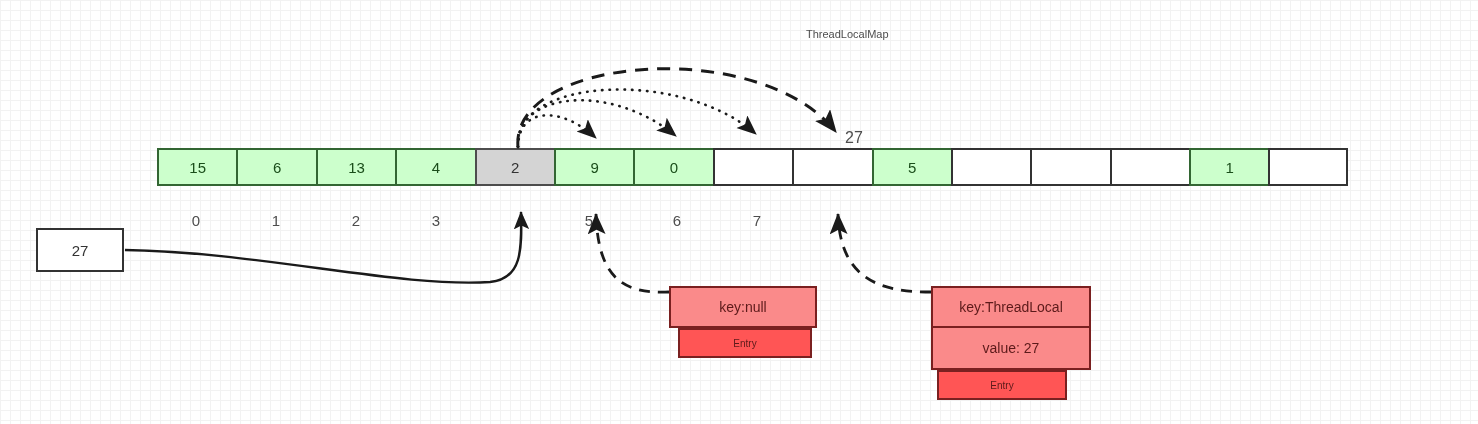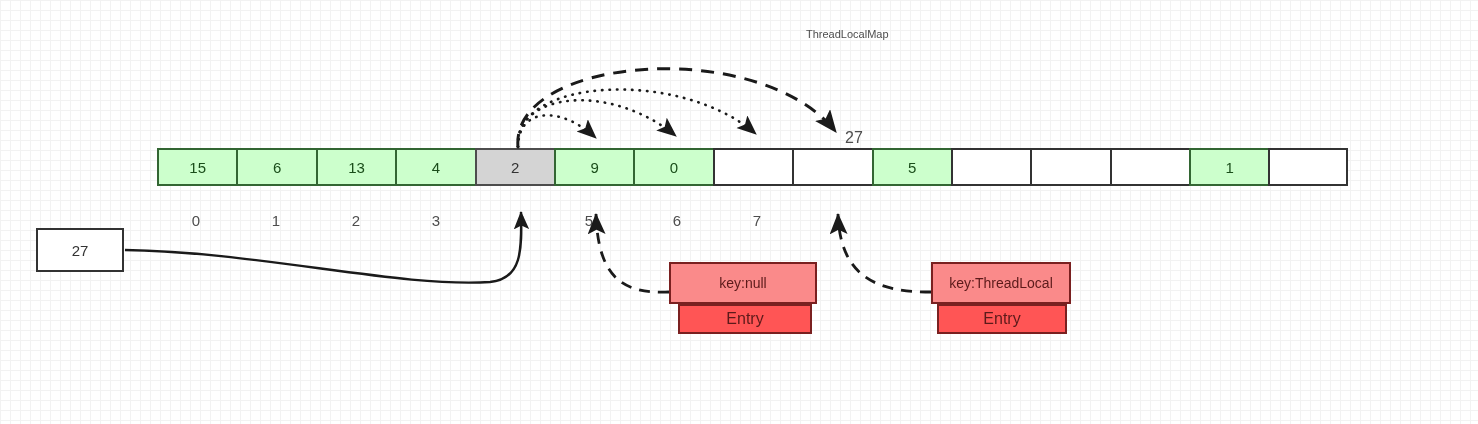--- a/index.html
+++ b/index.html
@@ -107,20 +107,21 @@
     display: flex;
     align-items: center;
     justify-content: center;
     font-size: 15px;
     color: #333333;
   }
 
   
   .entry {
     position: absolute;
+    margin-top: 24px;
   }
   .entry .kv {
     width: 148px;
     box-sizing: border-box;
     border: 2px solid #7a2020;
     background: #fa8a8a;
     height: 42px;
     display: flex;
     align-items: center;
     justify-content: center;
@@ -132,24 +133,24 @@
     position: relative;
     left: 9px;
     width: 134px;
     box-sizing: border-box;
     border: 2px solid #7a2020;
     background: #ff5555;
     height: 30px;
     display: flex;
     align-items: center;
     justify-content: center;
-    font-size: 16px;
+    font-size: 10px;
     color: #5c1a1a;
   }
-  .entry.wide .kv { width: 140px; }
+  .entry.wide .kv { width: 160px; }
   .entry.wide .tag { width: 130px; left: 6px; }
 </style>
 </head>
 <body>
 
 <div id="canvas">
 
   <div class="title">ThreadLocalMap</div>
 
   <div class="arrow-label">27</div>
@@ -183,20 +184,21 @@
 
   <div class="src-box">27</div>
 
   <div class="entry" style="left:669px; top:262px;">
     <div class="kv">key:null</div>
     <div class="tag">Entry</div>
   </div>
 
   <div class="entry wide" style="left:931px; top:262px;">
     <div class="kv">key:ThreadLocal</div>
+    <div class="kv second">value: 27</div>
     <div class="tag">Entry</div>
   </div>
 
   <svg id="overlay" viewBox="0 0 1478 424" width="1478" height="424" xmlns="http://www.w3.org/2000/svg">
     <defs>
       <marker id="ah" markerWidth="9" markerHeight="9" refX="7.2" refY="3.2" orient="auto" markerUnits="strokeWidth">
         <path d="M0,0 L7.6,3.2 L0,6.4 L1.6,3.2 z" fill="#1a1a1a"></path>
       </marker>
     </defs>
 

